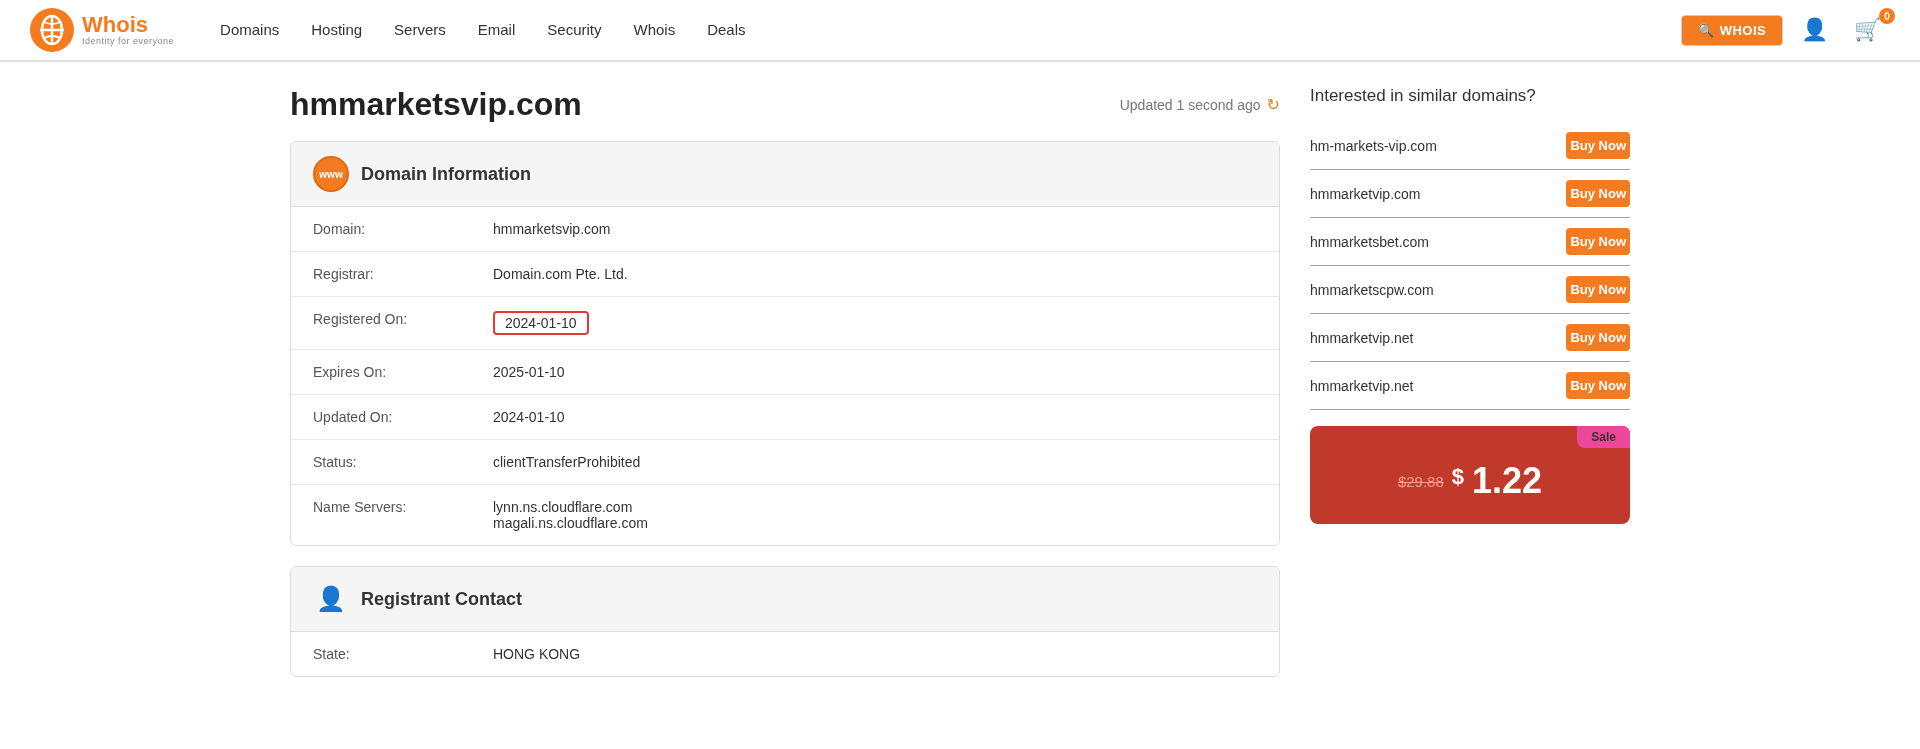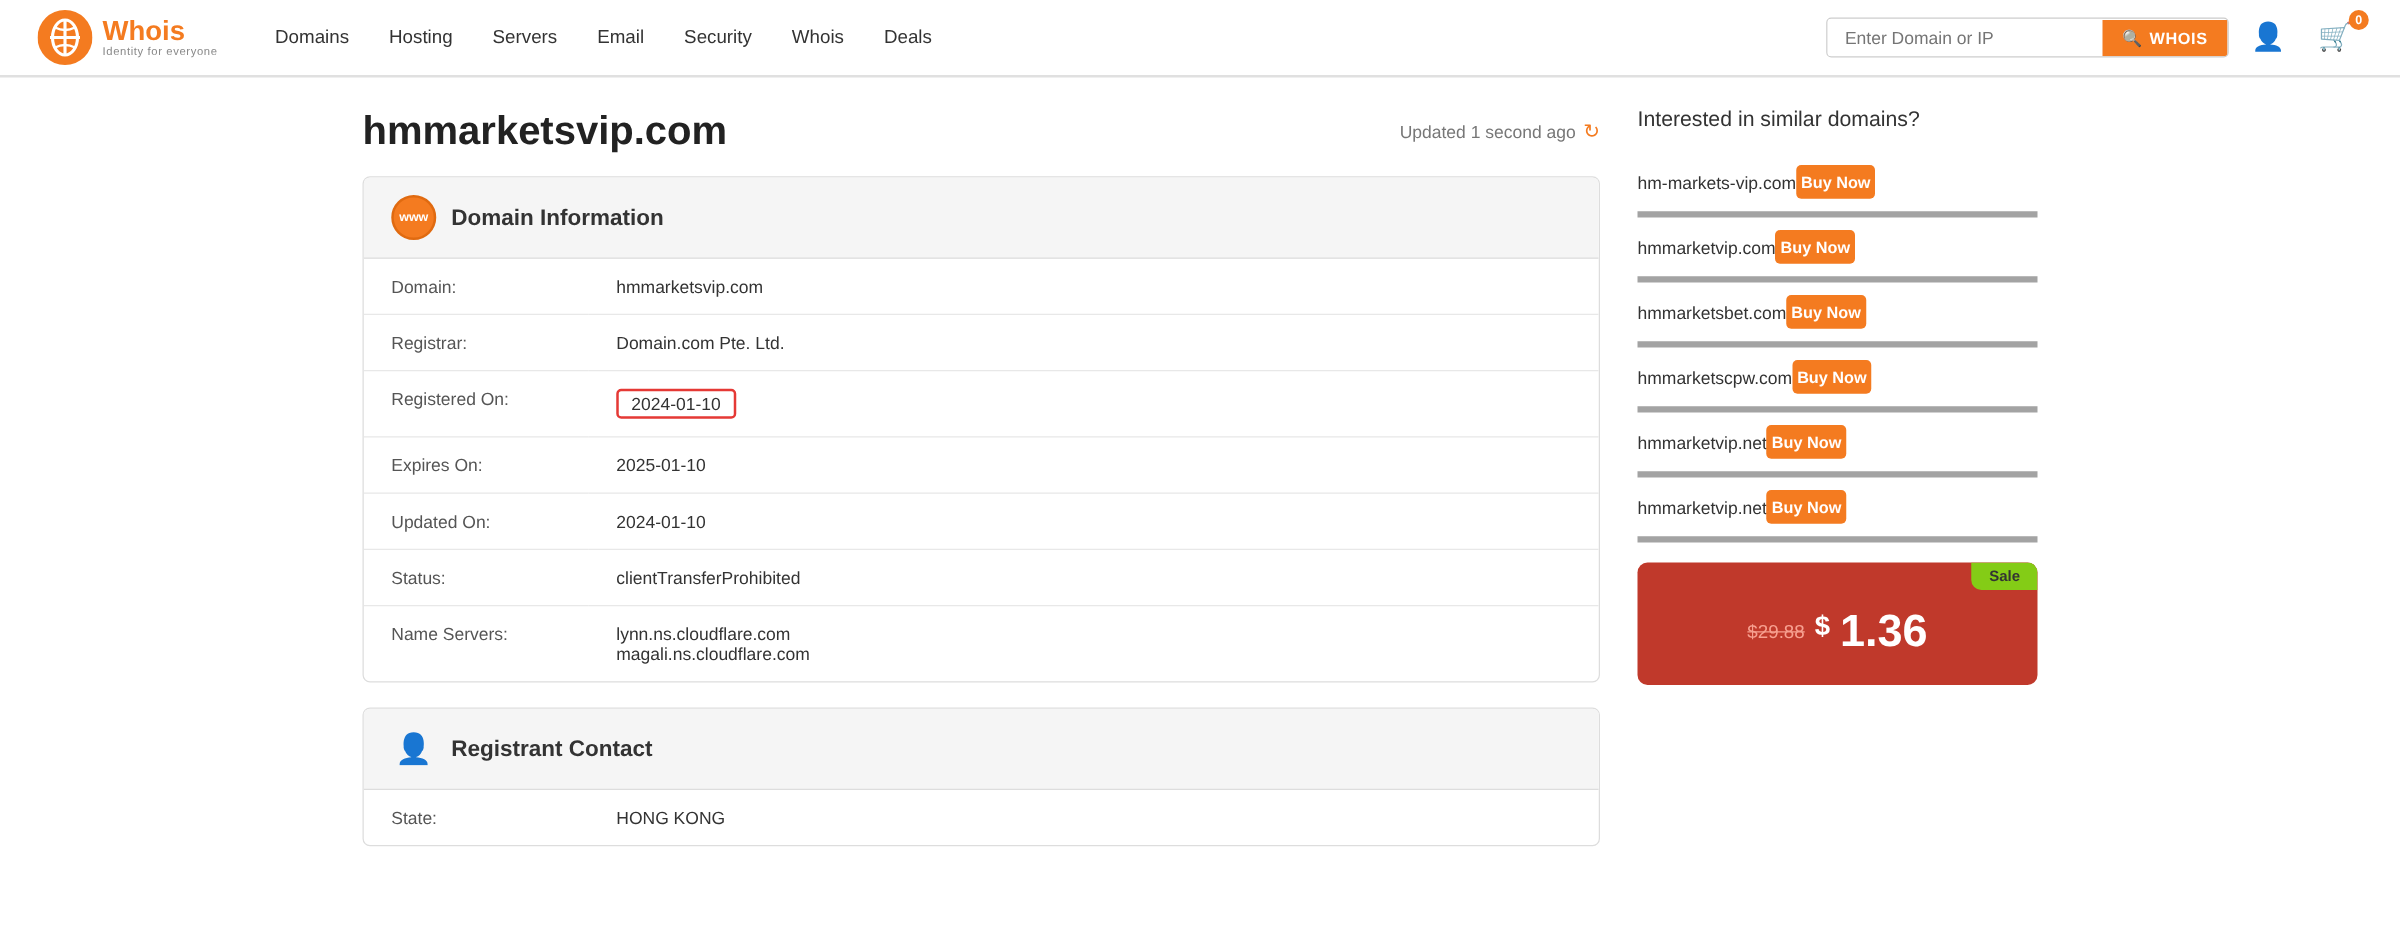--- a/index.html
+++ b/index.html
@@ -236,22 +236,23 @@
     
     .similar-domains-title {
       font-size: 17px;
       color: #333;
       margin-bottom: 16px;
       font-weight: 500;
     }
     .similar-domain-row {
       display: flex;
       align-items: center;
+      justify-content: space-between;
       padding: 10px 0;
-      border-bottom: 5px solid #a3a3a3;
+      border-bottom: 1px solid #a3a3a3;
     }
     .similar-domain-row:last-of-type { border-bottom: none; }
     .similar-domain-name {
       font-size: 14px;
       color: #333;
     }
     .buy-now-btn {
       background: #f47b20;
       color: #fff;
       border: none;
@@ -269,21 +270,21 @@
       padding: 28px 22px 22px 22px;
       margin-top: 16px;
       position: relative;
       text-align: center;
       overflow: hidden;
     }
     .sale-tag {
       position: absolute;
       top: 0;
       right: 0;
-      background: #84cc16;
+      background: #ec4899;
       color: #333;
       font-size: 12px;
       font-weight: 700;
       padding: 4px 14px;
       border-bottom-left-radius: 8px;
     }
     .sale-tld {
       font-size: 38px;
       font-weight: 900;
       color: #fff;
@@ -353,21 +354,20 @@
     <li>
         <a href="#">Whois</a>
       </li>
     <li>
         <a href="#">Deals</a>
       </li>
   </ul>
 
   <div class="nav-right">
     <div class="search-bar">
-      <input type="text" placeholder="Enter Domain or IP" style="">
       <button>
         <span>🔍</span>
         <span>WHOIS</span>
       </button>
     </div>
     <button class="nav-icon-btn">👤</button>
     <div class="cart-badge">
       <button class="nav-icon-btn">🛒</button>
       <span class="cart-count">0</span>
     </div>
@@ -473,18 +473,18 @@
     <div class="similar-domain-row">
       <span class="similar-domain-name">hmmarketvip.net</span>
       <button class="buy-now-btn">Buy Now</button>
     </div>
 
     <div class="sale-banner">
       <span class="sale-tag">Sale</span>
       <div class="sale-price-row">
         <span class="sale-old-price">$29.88</span>
         <span class="sale-dollar">$</span>
-        <span class="sale-new-price">1.36</span>
+        <span class="sale-new-price">1.22</span>
       </div>
     </div>
   </div>
 
 </div>
 
 </body></html>

